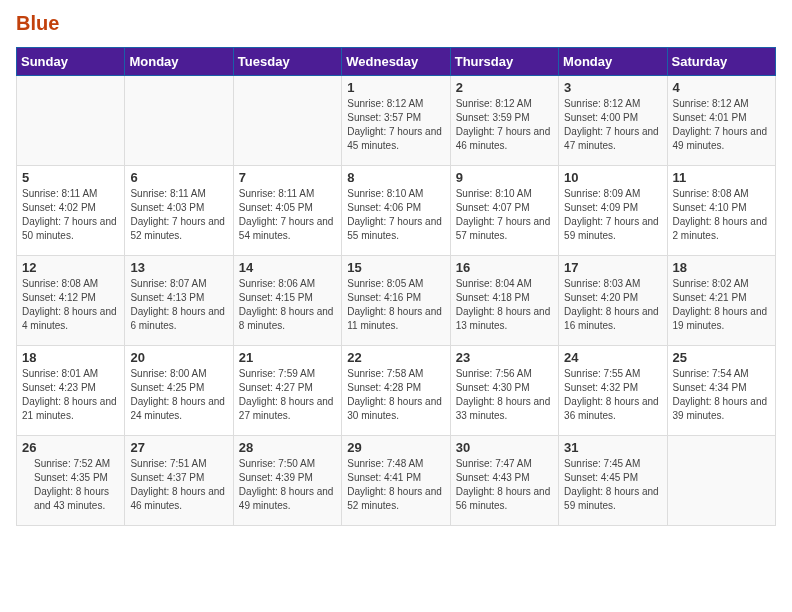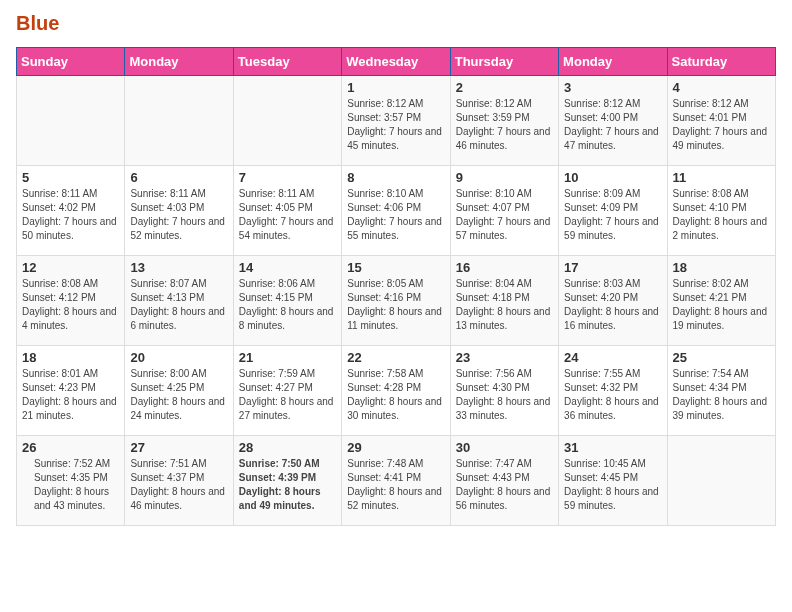--- a/index.html
+++ b/index.html
@@ -45,21 +45,21 @@
     .calendar-subtitle {
       font-size: 14px;
       color: #555;
     }
     table {
       width: 100%;
       border-collapse: collapse;
       border: 1px solid #ccc;
     }
     thead tr th {
-      background-color: #ec4899;
+      background-color: #4c1d95;
       color: #fff;
       font-size: 13px;
       padding: 6px 4px;
       text-align: left;
       border: 1px solid #1a5fa8;
     }
     tbody tr td {
       vertical-align: top;
       border: 1px solid #ddd;
       padding: 4px 5px;
@@ -284,38 +284,38 @@
 Daylight: 8 hours and 43 minutes.</div>
         </td>
         <td>
           <span class="day-number">27</span>
           <div class="day-info" style="white-space: pre-line;">Sunrise: 7:51 AM
 Sunset: 4:37 PM
 Daylight: 8 hours and 46 minutes.</div>
         </td>
         <td>
           <span class="day-number">28</span>
-          <div class="day-info" style="white-space: pre-line; font-weight: bold;">Sunrise: 7:50 AM
+          <div class="day-info" style="white-space: pre-line;">Sunrise: 7:50 AM
 Sunset: 4:39 PM
 Daylight: 8 hours and 49 minutes.</div>
         </td>
         <td>
           <span class="day-number">29</span>
           <div class="day-info" style="white-space: pre-line;">Sunrise: 7:48 AM
 Sunset: 4:41 PM
 Daylight: 8 hours and 52 minutes.</div>
         </td>
         <td>
           <span class="day-number">30</span>
           <div class="day-info" style="white-space: pre-line;">Sunrise: 7:47 AM
 Sunset: 4:43 PM
 Daylight: 8 hours and 56 minutes.</div>
         </td>
         <td>
           <span class="day-number">31</span>
-          <div class="day-info" style="white-space: pre-line;">Sunrise: 10:45 AM
+          <div class="day-info" style="white-space: pre-line;">Sunrise: 7:45 AM
 Sunset: 4:45 PM
 Daylight: 8 hours and 59 minutes.</div>
         </td>
         <td></td>
       </tr>
     </tbody>
 </table>
 
 </body></html>

